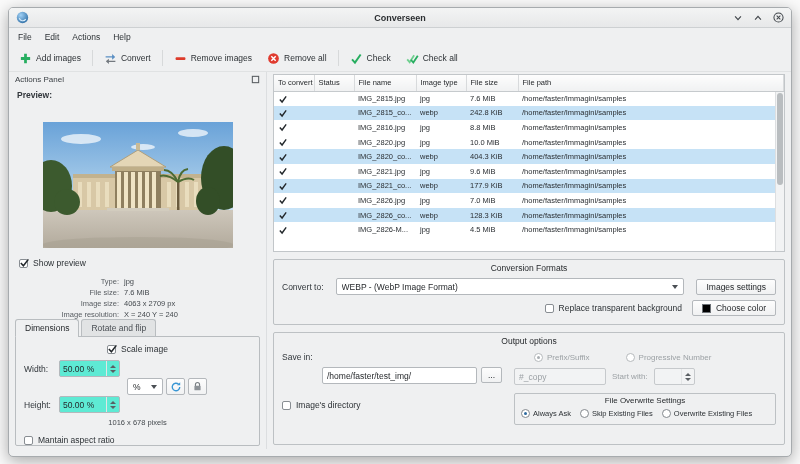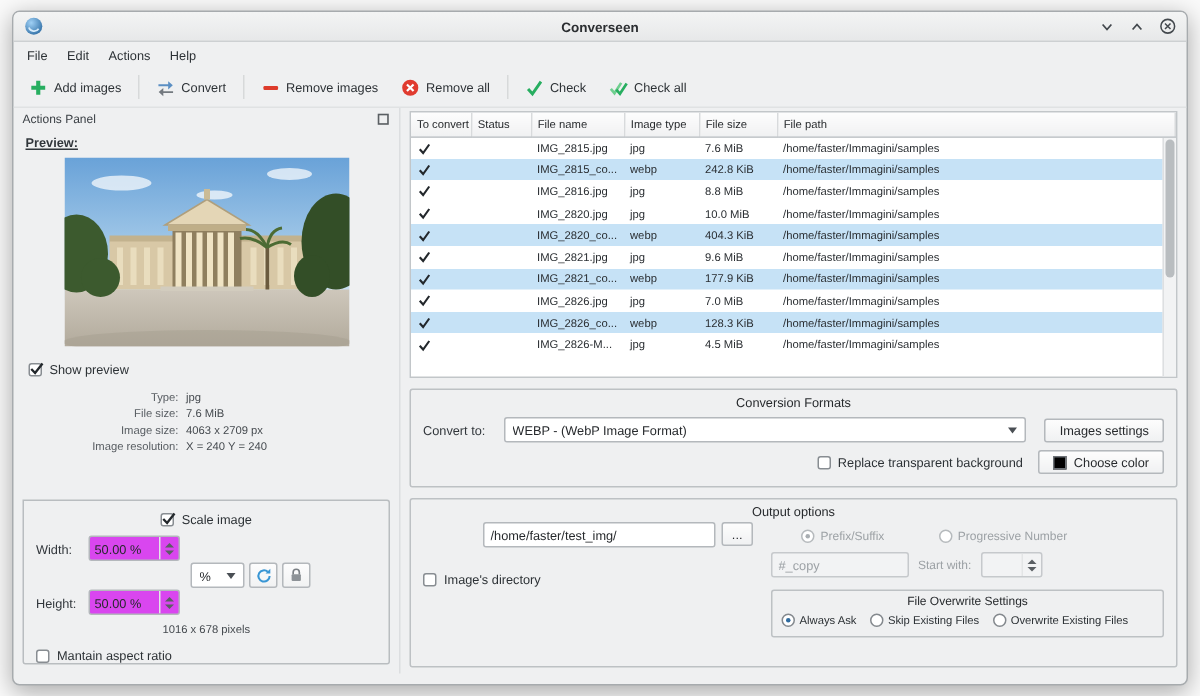--- a/index.html
+++ b/index.html
@@ -16,41 +16,41 @@
 .toolbar { height:27px; flex:0 0 27px; display:flex; align-items:center; padding:0 4px; gap:3px; border-bottom:1px solid #e0e2e3; }
 .tbtn { display:inline-flex; align-items:center; gap:4px; font-size:8.5px; padding:4px 6px; border-radius:2px; color:#2c3135; white-space:nowrap; }
 .ticon { width:13px; height:13px; display:inline-flex; flex:0 0 13px; }
 .ticon svg { width:100%; height:100%; }
 .tsplit { display:inline-flex; align-items:center; padding-left:5px; margin-left:2px; border-left:1px solid #d2d4d6; height:14px; }
 .tsep { width:1px; height:16px; background:#d7d9da; margin:0 2px; flex:0 0 1px; }
 .carrow { width:0; height:0; border-left:3px solid transparent; border-right:3px solid transparent; border-top:4px solid #4a4f54; display:inline-block; }
 .content { flex:1; display:flex; min-height:0; }
 .dock { width:258px; flex:0 0 258px; display:flex; flex-direction:column; border-right:1px solid #dcdee0; padding-bottom:6px; min-height:0; }
 .dock-head { height:15px; flex:0 0 15px; display:flex; align-items:center; justify-content:space-between; padding:0 6px; font-size:8px; color:#3a3f44; }
-.prev-label { font-size:8.5px; font-weight:bold; padding:3px 8px 5px;text-decoration:underline; }
+.prev-label { font-size:8.5px; font-weight:bold; padding:3px 8px 22px; }
 .preview { width:190px; height:126px; margin:0 auto; flex:0 0 auto; }
 .preview svg { width:100%; height:100%; display:block; }
 .check { display:inline-flex; align-items:center; gap:5px; font-size:8.5px; color:#2c3135; }
 .box { width:9px; height:9px; background:#fff; border:1px solid #888d92; border-radius:2px; position:relative; flex:0 0 9px; }
 .ticksvg { position:absolute; left:-1px; top:-3px; width:11px; height:11px; }
 .showprev { margin:10px 0 0 10px; align-self:flex-start; }
 .info { margin:9px 0 0 18px; font-size:7.5px; color:#454a4f; display:grid; grid-template-columns:92px auto; row-gap:2px; column-gap:5px; }
 .info .il { text-align:right; color:#585d62; }
 .spacer { flex:1; }
 .tabs { display:flex; margin:0 0 0 6px; position:relative; z-index:1; }
 .tab { font-size:8.5px; padding:3px 9px; border:1px solid #b9bdc0; border-bottom:none; border-radius:3px 3px 0 0; background:#e1e3e4; color:#4a4f54; margin-right:2px; position:relative; }
 .tab.active { background:#eff0f1; color:#26292c; }
 .tab.active:after { content:""; position:absolute; left:0; right:0; bottom:-1px; height:1px; background:#eff0f1; }
 .tabpanel { border:1px solid #b9bdc0; margin:0 6px; border-radius:0 2px 2px 2px; padding:7px 8px 6px; display:flex; flex-direction:column; gap:6px; height:110px; flex:0 0 auto; }
 .scalerow { display:flex; justify-content:center; }
 .dims { display:flex; gap:7px; align-items:center; }
 .dcol { display:flex; flex-direction:column; gap:19px; }
 .drow { display:flex; align-items:center; gap:4px; }
 .dlbl { font-size:8.5px; width:31px; }
-.spin { display:inline-flex; align-items:stretch; background:#d946ef; border:1px solid #b4b8bc; border-radius:2px; height:17px; overflow:hidden; }
+.spin { display:inline-flex; align-items:stretch; background:#5eead4; border:1px solid #b4b8bc; border-radius:2px; height:17px; overflow:hidden; }
 .spin input { border:none; outline:none; width:46px; font:8.5px "Liberation Sans",sans-serif; padding:0 3px; background:transparent; color:#26292c; }
 .spinarrows { display:flex; flex-direction:column; justify-content:center; gap:2px; padding:0 3px; border-left:1px solid #e3e5e6; }
 .sup { width:0; height:0; border-left:3px solid transparent; border-right:3px solid transparent; border-bottom:3px solid #5a5f63; }
 .sdn { width:0; height:0; border-left:3px solid transparent; border-right:3px solid transparent; border-top:3px solid #5a5f63; }
 .dright { display:flex; align-items:center; gap:3px; }
 .combo { display:inline-flex; align-items:center; gap:5px; background:#fff; border:1px solid #b4b8bc; border-radius:2px; height:17px; padding:0 5px; font-size:8.5px; color:#26292c; }
 .combo .val { flex:1; white-space:nowrap; overflow:hidden; }
 .unit { width:36px; }
 .sqbtn { width:19px; height:17px; background:linear-gradient(#fdfdfd,#f1f2f3); border:1px solid #b4b8bc; border-radius:2px; display:inline-flex; align-items:center; justify-content:center; }
 .pixels { font-size:7.5px; text-align:center; color:#454a4f; margin-top:-1px; }
@@ -295,20 +295,24 @@
         <span class="il">Type:</span>
           <span class="iv">jpg</span>
         <span class="il">File size:</span>
           <span class="iv">7.6 MiB</span>
         <span class="il">Image size:</span>
           <span class="iv">4063 x 2709 px</span>
         <span class="il">Image resolution:</span>
           <span class="iv">X = 240 Y = 240</span>
       </div>
       <div class="spacer"></div>
+      <div class="tabs">
+        <div class="tab active">Dimensions</div>
+        <div class="tab">Rotate and flip</div>
+      </div>
       <div class="tabpanel">
         <div class="scalerow">
           <label class="check">
             <span class="box">
                 <svg class="ticksvg" viewBox="0 0 12 12">
                   <path d="M2 6.5l2.8 3L10.2 2.6" fill="none" stroke="#23282c" stroke-width="1.7"></path>
                 </svg>
               </span>
             <span>Scale image</span>
           </label>
@@ -513,20 +517,21 @@
             <span class="swatch" style="background: rgb(0, 0, 0);"></span>
             <span>Choose color</span>
           </button>
         </div>
       </div>
 
       <div class="group output">
         <div class="gtitle">Output options</div>
         <div class="ogrid">
           <div class="oleft">
+            <div class="savein">Save in:</div>
             <div class="saverow">
               <input class="tinput" value="/home/faster/test_img/" style="">
               <button class="btn browse">...</button>
             </div>
             <label class="check imgdir">
               <span class="box"></span>
               <span>Image's directory</span>
             </label>
           </div>
           <div class="oright">

